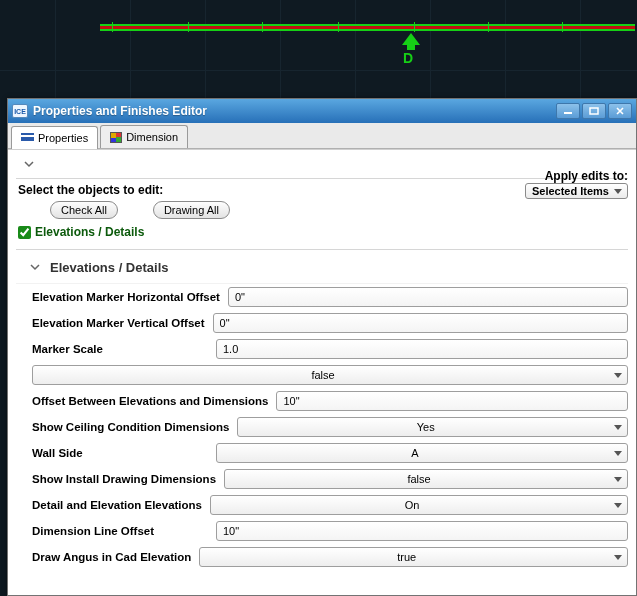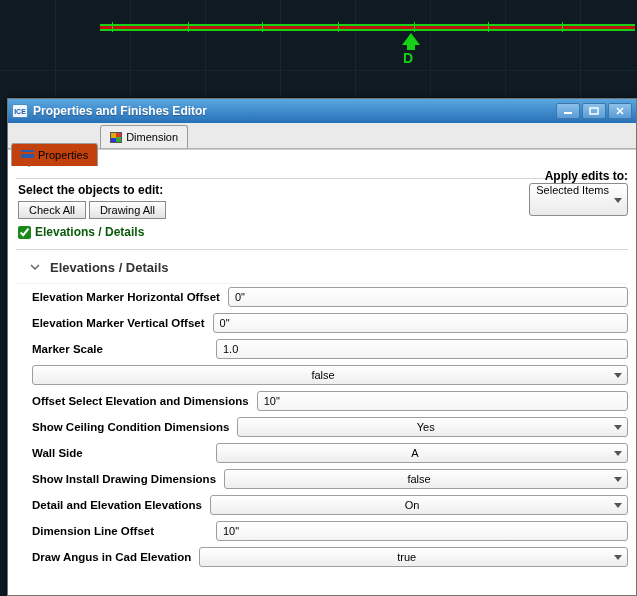--- a/index.html
+++ b/index.html
@@ -94,21 +94,21 @@
     border: 1px solid #9a9a9a;
     border-bottom: none;
     background: #eee;
     border-radius: 3px 3px 0 0;
     display: flex;
     align-items: center;
     gap: 4px;
     margin-right: 2px;
     font-size: 11px;
   }
-  .tab.active { background: #c2410c; position: relative; top: 18px; }
+  .tab.active { background: #ffffff; position: relative; top: 1px; }
   .tab-icon-props { width: 13px; height: 11px; display: inline-block; }
   .tab-icon-props::before, .tab-icon-props::after { content:""; display:block; height:2px; background:#2a5aaa; margin-bottom:2px; }
   .tab-icon-props span { display:block; height:2px; background:#2a5aaa; }
   .tab-icon-fin { width: 12px; height: 11px; display: inline-block; background:
     conic-gradient(#d33 0 25%, #3a3 0 50%, #33d 0 75%, #da0 0);
     border:1px solid #555;
   }
 
   
   .content {
@@ -120,36 +120,39 @@
   }
   .collapse-row {
     padding: 4px 2px 6px 8px;
   }
   .chevron { font-size: 10px; color: #555; display:inline-block; }
   .select-header { font-weight: bold; font-size: 12px; margin: 4px 0 4px 2px; }
   .button-row { margin: 0 0 6px 2px; }
   .btn {
     background: linear-gradient(#fdfdfd,#e3e3e3);
     border: 1px solid #8a8a8a;
-    border-radius: 0;
+    border-radius: 9px;
     padding: 2px 10px;
     font: inherit;
     cursor: pointer;
+    margin-left: 32px;
   }
   .apply-box { float: right; text-align: right; margin-top:-32px; }
   .apply-label { font-weight: bold; font-size: 12px; }
   .select-ctl {
     border: 1px solid #8a8a8a;
     background: linear-gradient(#fff,#eaeaea);
     border-radius: 3px;
-    height: 33px;
+    height: 16px;
     padding: 0 18px 0 6px;
     display: inline-flex;
+    align-items: center;
     position: relative;
     font-size: 11px;
+    font-weight: bold;
   }
   .select-ctl .dd-caret {
     position: absolute; right: 5px; top: 50%; transform: translateY(-40%);
     width:0;height:0;border-left:4px solid transparent;border-right:4px solid transparent;border-top:5px solid #555;
   }
   .checkbox-row { display: flex; align-items: center; gap: 4px; margin: 6px 0 10px 2px; font-weight: bold; font-size: 12px; color:#0c5a0c; }
   .checkbox-row input { accent-color: #198a19; width:13px; height:13px; }
 
   .section-header {
     display: flex; align-items: center; gap: 10px;
@@ -310,21 +313,21 @@
       </div>
 
       <div class="prop-row">
         <div class="prop-select-wrap">
           <input class="prop-select" readonly="" value="false" style="">
           <span class="dd-caret"></span>
         </div>
       </div>
 
       <div class="prop-row">
-        <span class="prop-label">Offset Select Elevation and Dimensions</span>
+        <span class="prop-label">Offset Between Elevations and Dimensions</span>
         <input class="prop-input" value="10&quot;" style="">
       </div>
 
       <div class="prop-row">
         <span class="prop-label">Show Ceiling Condition Dimensions</span>
         <div class="prop-select-wrap">
           <input class="prop-select" readonly="" value="Yes" style="">
           <span class="dd-caret"></span>
         </div>
       </div>

